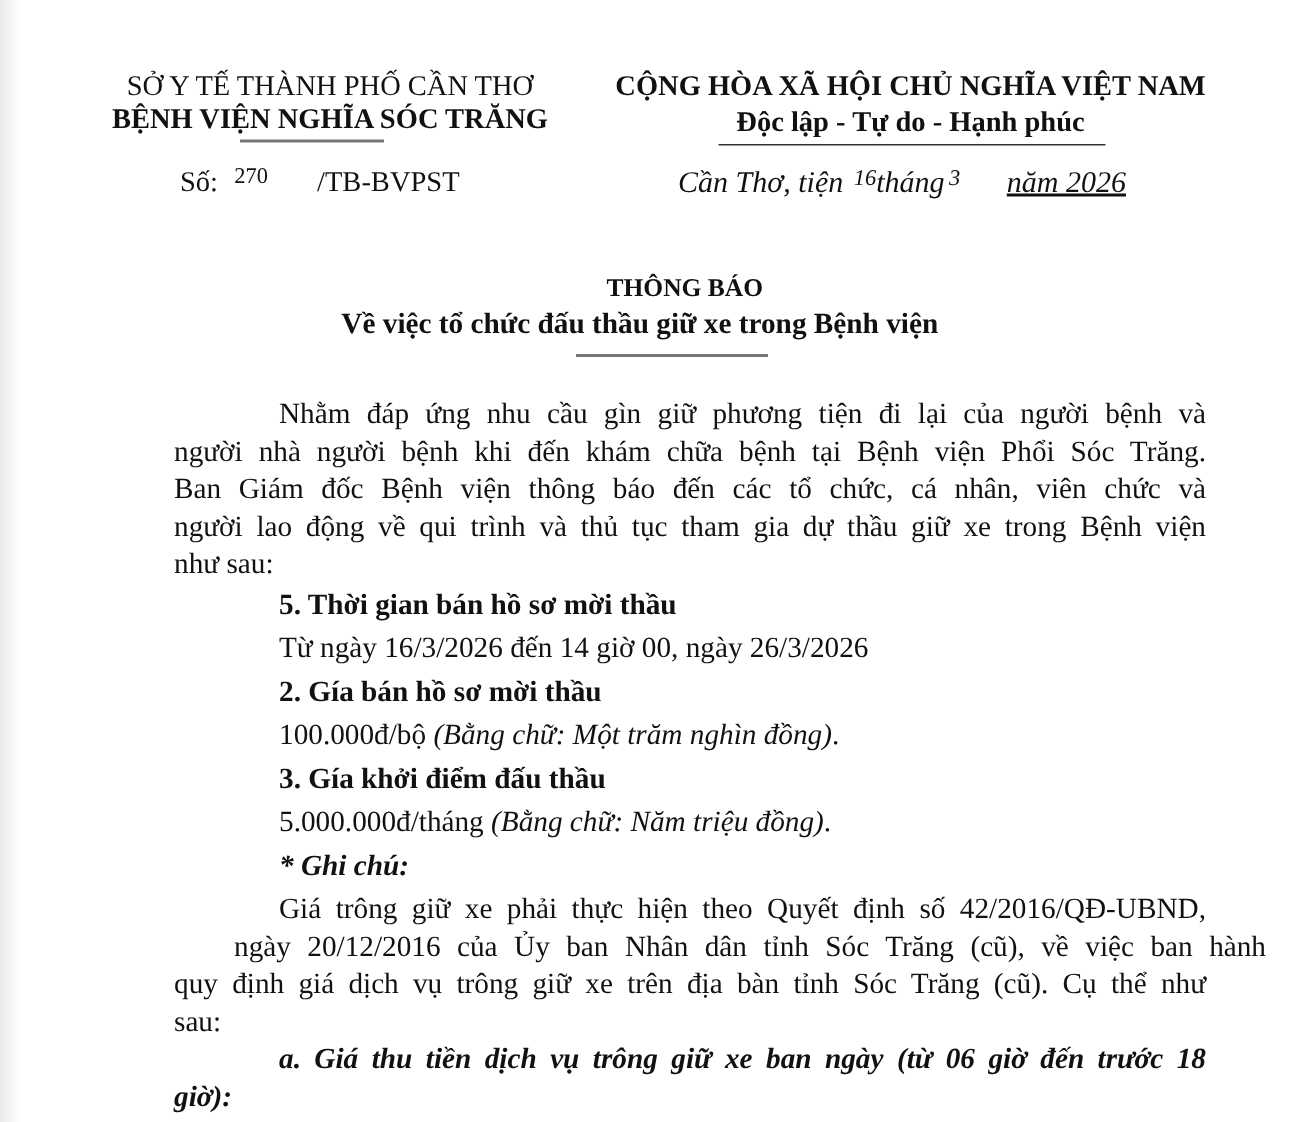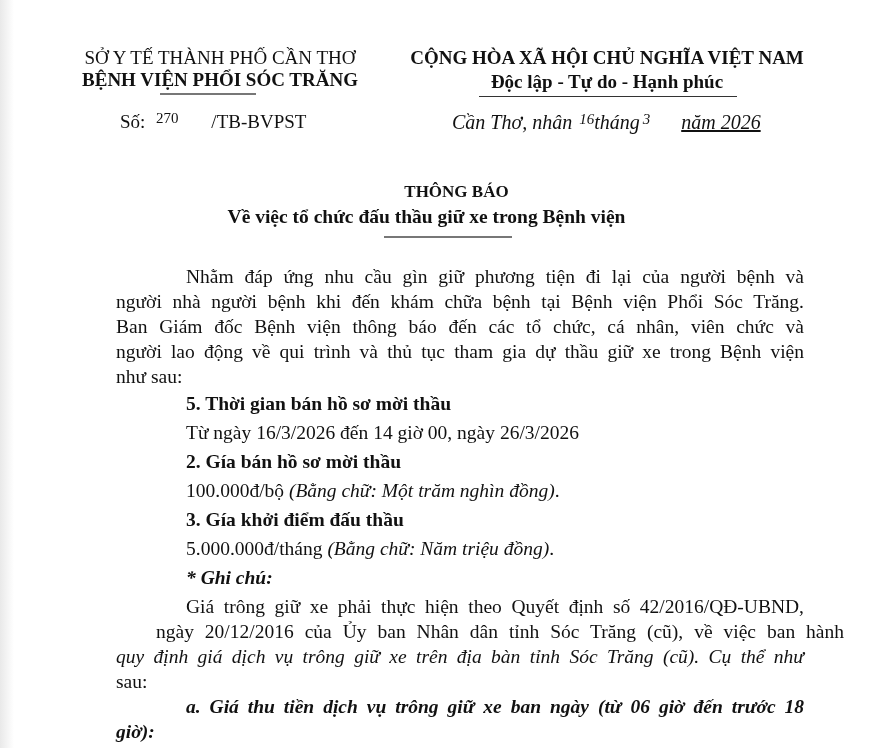--- a/index.html
+++ b/index.html
@@ -21,35 +21,35 @@
   .rule { position:absolute; height:1px; background:#333; }
   .rule.gray { background:#777; height:2px; }
   .small-num { font-size:15px; position:relative; top:-5px; }
 </style>
 </head>
 <body>
 
 <div class="edge-shadow"></div>
 
 <div class="abs hdr" style="left:40px; top:47px; width:360px;">SỞ Y TẾ THÀNH PHỐ CẦN THƠ</div>
-<div class="abs hdr bold" style="left:40px; top:69px; width:360px;">BỆNH VIỆN PHỔI SÓC TRĂNG</div>
+<div class="abs hdr bold" style="left:40px; top:69px; width:360px;">BỆNH VIỆN NGHĨA SÓC TRĂNG</div>
 <div class="rule gray" style="left:160px; top:93px; width:96px;"></div>
 
 <div class="abs" style="left:120px; top:111px; font-size:19px;">
   <span>Số:</span>
   <span class="small-num" style="margin-left:6px;">270</span>
   <span style="margin-left:28px;">/TB-BVPST</span>
 </div>
 
 <div class="abs hdr bold" style="left:392px; top:47px; width:430px;">CỘNG HÒA XÃ HỘI CHỦ NGHĨA VIỆT NAM</div>
 <div class="abs hdr bold" style="left:392px; top:71px; width:430px;">Độc lập - Tự do - Hạnh phúc</div>
 <div class="rule" style="left:479px; top:96px; width:258px;"></div>
 
 <div class="abs ital" style="left:452px; top:111px; font-size:20px;">
-  <span>Cần Thơ, nhân</span>
+  <span>Cần Thơ, tiện</span>
   <span class="small-num" style="margin-left:2px;">16</span><span>tháng</span><span class="small-num" style="margin-left:3px;">3</span>
   <span style="margin-left:26px;text-decoration:underline;">năm 2026</span>
 </div>
 
 <div class="abs bold" style="left:0; width:873px; text-align:center; top:179px; font-size:17px; line-height:26px;padding-left:20px;">THÔNG BÁO</div>
 <div class="abs bold" style="left:0; width:853px; text-align:center; top:205px; font-size:19.5px; line-height:24px;">Về việc tổ chức đấu thầu giữ xe trong Bệnh viện</div>
 <div class="rule gray" style="left:384px; top:236px; width:128px;"></div>
 
 <div class="abs body" style="left:186px; top:264px; width:618px; text-align:justify; text-align-last:justify;">Nhằm đáp ứng nhu cầu gìn giữ phương tiện đi lại của người bệnh và</div>
 <div class="abs body" style="left:116px; top:289px; width:688px; text-align:justify; text-align-last:justify;">người nhà người bệnh khi đến khám chữa bệnh tại Bệnh viện Phổi Sóc Trăng.</div>
@@ -66,17 +66,17 @@
 </div>
 
 <div class="abs body bold" style="left:186px; top:507px;">3. Gía khởi điểm đấu thầu</div>
 <div class="abs body" style="left:186px; top:536px;">
   <span>5.000.000đ/tháng </span><span class="ital">(Bằng chữ: Năm triệu  đồng)</span><span>.</span>
 </div>
 
 <div class="abs body bold ital" style="left:186px; top:565px;text-align:right;">* Ghi chú:</div>
 <div class="abs body" style="left:186px; top:594px; width:618px; text-align:justify; text-align-last:justify;">Giá trông giữ xe phải thực hiện theo Quyết định số 42/2016/QĐ-UBND,</div>
 <div class="abs body" style="left:116px; top:619px; width:688px; text-align:justify; text-align-last:justify;margin-left:40px;">ngày 20/12/2016 của Ủy ban Nhân dân tỉnh Sóc Trăng (cũ), về việc ban hành</div>
-<div class="abs body" style="left:116px; top:644px; width:688px; text-align:justify; text-align-last:justify;font-style:italic;">quy định giá dịch vụ trông giữ xe trên địa bàn tỉnh Sóc Trăng (cũ). Cụ thể như</div>
+<div class="abs body" style="left:116px; top:644px; width:688px; text-align:justify; text-align-last:justify;">quy định giá dịch vụ trông giữ xe trên địa bàn tỉnh Sóc Trăng (cũ). Cụ thể như</div>
 <div class="abs body" style="left:116px; top:669px;">sau:</div>
 
 <div class="abs body bold ital" style="left:186px; top:694px; width:618px; text-align:justify; text-align-last:justify;">a. Giá thu tiền dịch vụ trông giữ xe ban ngày (từ 06 giờ đến trước 18</div>
 <div class="abs body bold ital" style="left:116px; top:719px;">giờ):</div>
 
 </body></html>

